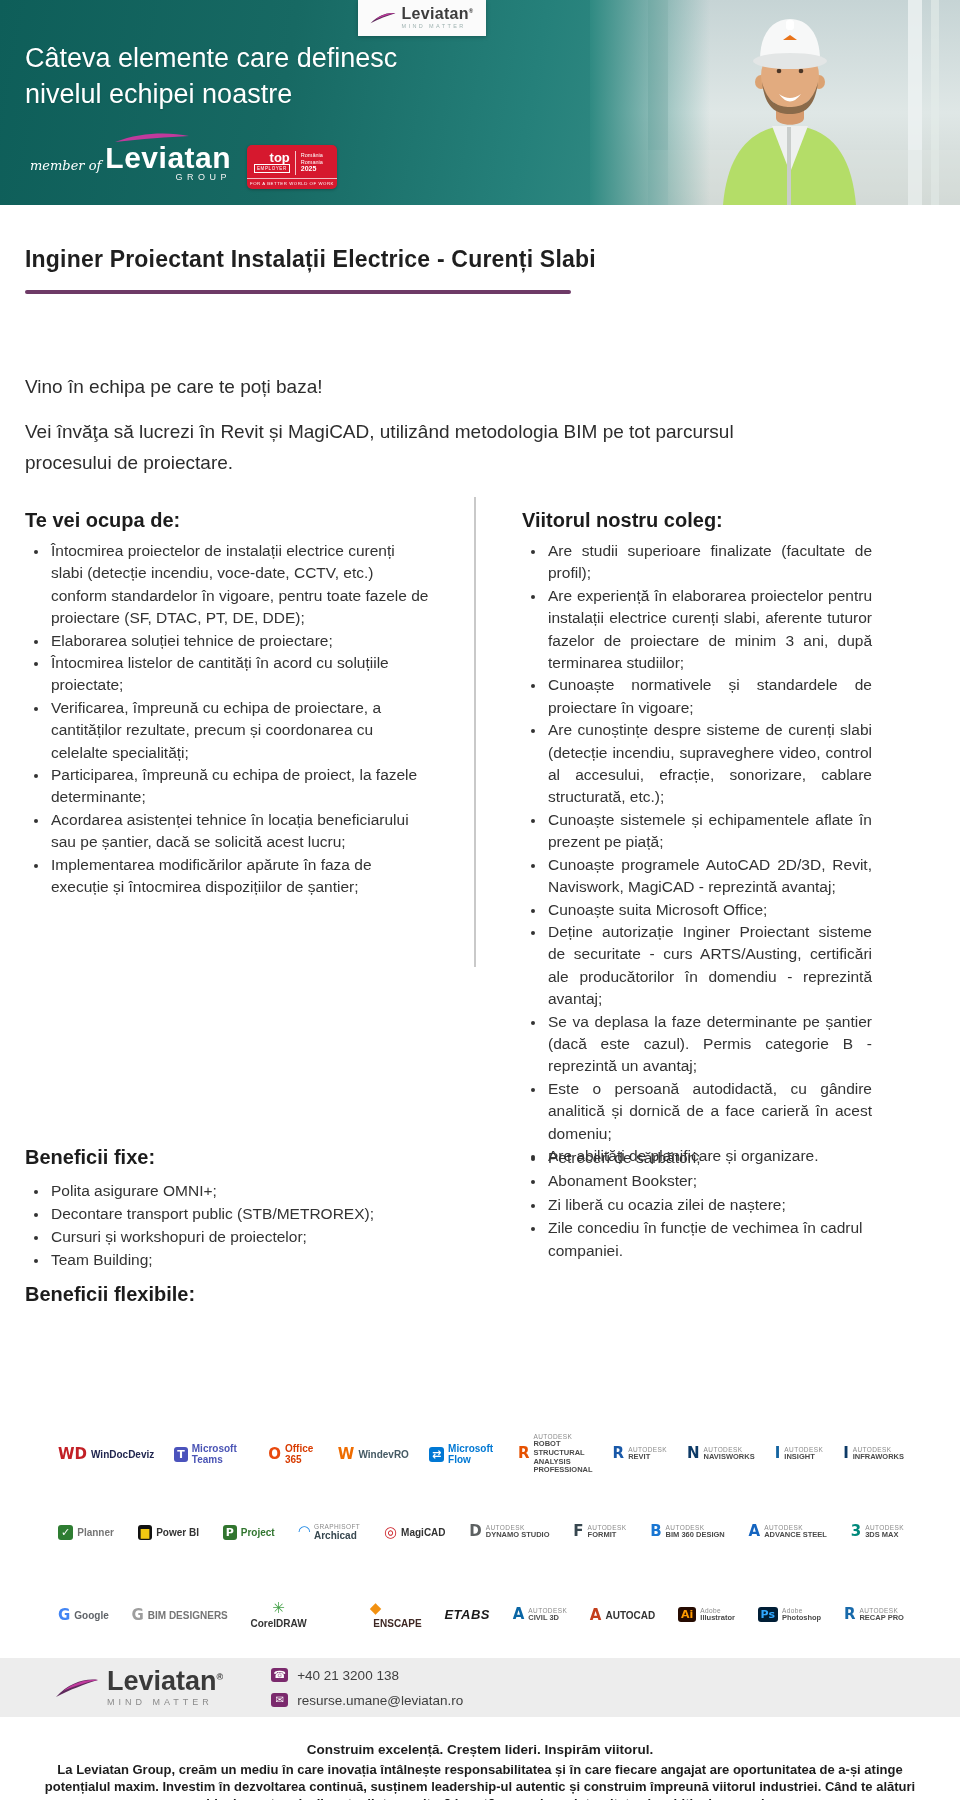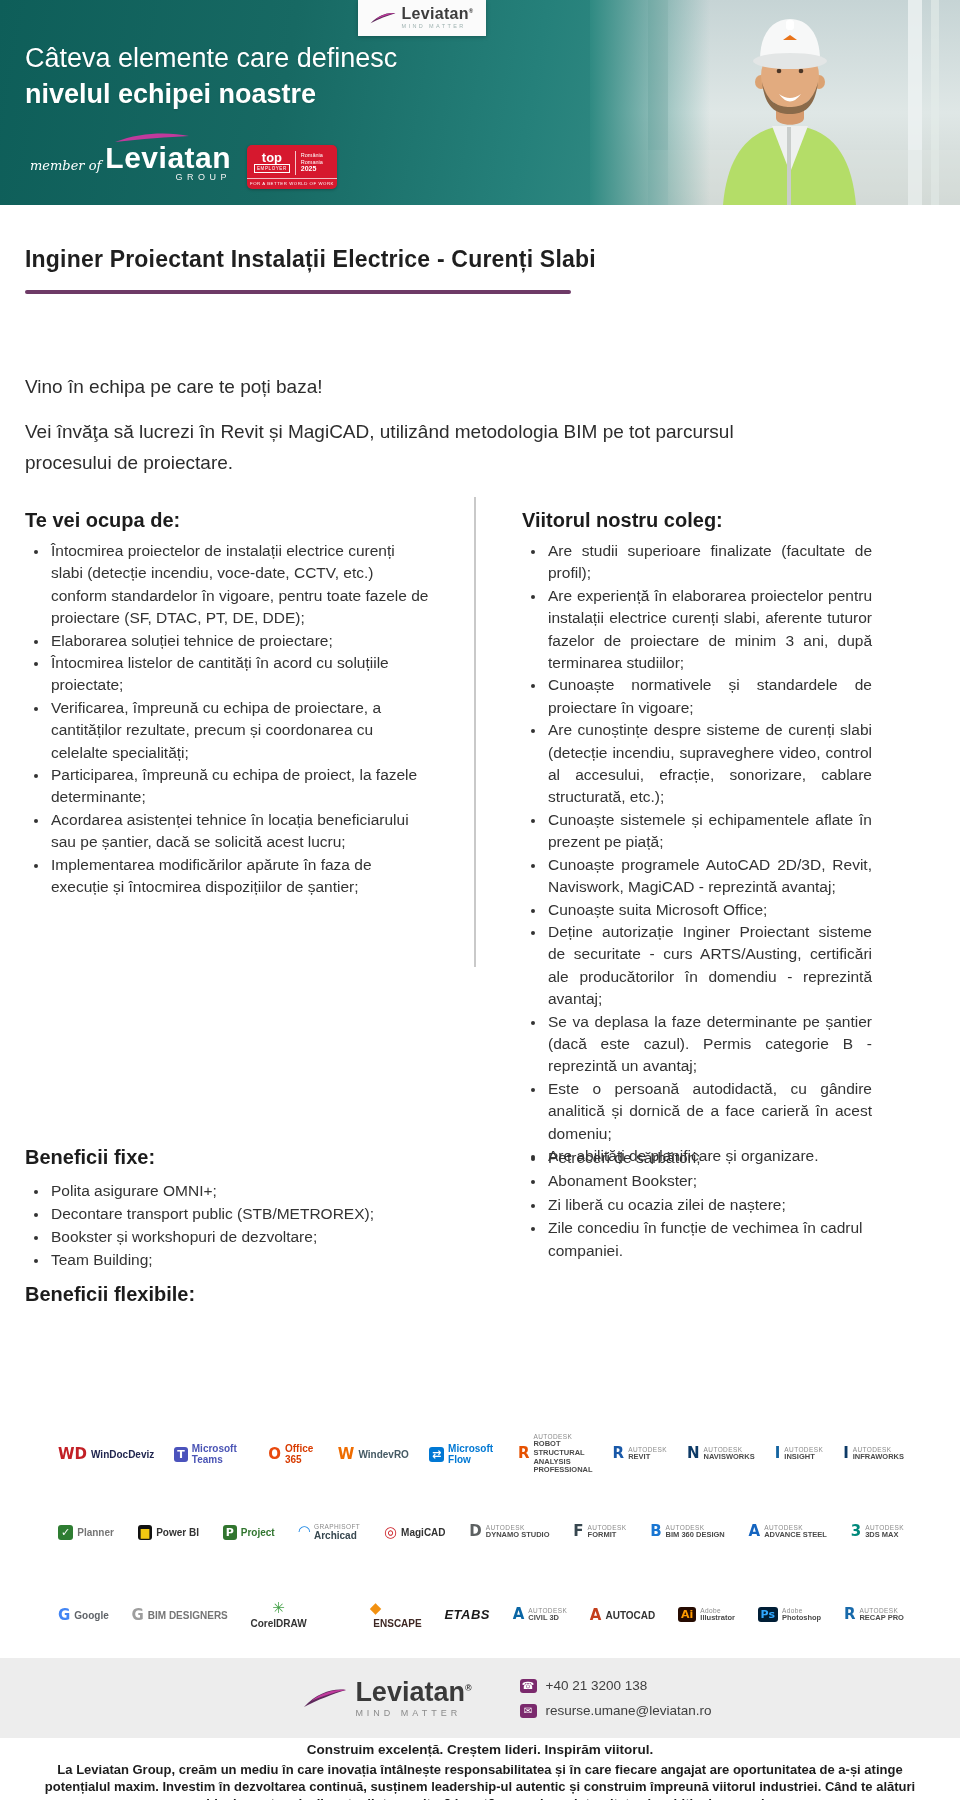--- a/index.html
+++ b/index.html
@@ -12,33 +12,33 @@
   .photo { position:absolute; right:0; top:0; width:370px; height:205px; }
   .logo-box { position:absolute; left:358px; top:0; width:128px; height:36px; background:#fbfbfb;
     display:flex; align-items:center; justify-content:center; gap:5px; box-shadow:0 1px 4px rgba(0,0,0,.25); z-index:6; }
   .brand-col { display:flex; flex-direction:column; line-height:1; }
   .brand-name { font-size:16px; font-weight:bold; color:#3d3d3d; letter-spacing:.3px; }
   .brand-name sup { font-size:6px; }
   .brand-tagline { font-size:5.5px; letter-spacing:2.4px; color:#9fb3b1; margin-top:2px; }
 
   .headline { position:absolute; left:25px; top:40px; color:#fff; font-size:27px; line-height:36px; z-index:5; text-shadow:0 1px 2px rgba(0,0,0,.12); }
   .headline .l1 { font-weight:400; }
-  .headline .l2 { font-weight:700; }
+  .headline .l2 { font-weight:400; }
 
   .member { position:absolute; left:30px; top:132px; z-index:5; color:#fff; display:flex; align-items:flex-end; gap:4px; }
   .member-script { font-family:"DejaVu Serif", serif; font-style:italic; font-size:13px; line-height:1; padding-bottom:10px; }
   .member-main { position:relative; padding-top:12px; }
   .member-swoosh { position:absolute; left:8px; top:0; }
   .member-brand { font-size:30px; font-weight:bold; line-height:28px; letter-spacing:.5px; }
   .member-group { font-size:9px; letter-spacing:4.5px; text-align:right; margin-top:0; color:#f2f2f2; }
 
   .badge { position:absolute; left:247px; top:145px; width:90px; height:44px; background:#d6182e; border-radius:5px;
     z-index:5; color:#fff; display:flex; flex-direction:column; overflow:hidden; box-shadow:0 1px 3px rgba(0,0,0,.25); }
   .badge-top { flex:1; display:flex; align-items:center; gap:5px; padding:2px 6px 0 7px; }
-  .badge-tl { display:flex; flex-direction:column; align-items:center; }
+  .badge-tl { display:flex; flex-direction:column; align-items:flex-end; }
   .badge-word { font-size:13px; font-weight:800; line-height:11px; }
   .badge-emp { font-size:4.5px; letter-spacing:.6px; border:1px solid #fff; padding:1px 2px; margin-top:1px; }
   .badge-div { width:1px; height:24px; background:rgba(255,255,255,.75); }
   .badge-tr { display:flex; flex-direction:column; font-size:5.5px; line-height:6.5px; }
   .badge-year { font-size:7px; font-weight:bold; margin-top:1px; }
   .badge-strip { border-top:1px solid rgba(255,255,255,.7); font-size:4.3px; letter-spacing:.55px; text-align:center; padding:2px 0 3px; }
 
   
   .job-title { position:absolute; left:25px; top:246px; font-size:23px; font-weight:bold; color:#1f1f1f; letter-spacing:.2px; }
   .rule { position:absolute; left:25px; top:290px; width:546px; height:4px; background:#6e3a67; border-radius:2px; }
@@ -75,21 +75,21 @@
   .logo-item.stacked { flex-direction:column; gap:2px; }
   .logo-glyph { font-family:"DejaVu Sans", sans-serif; font-weight:bold; font-size:15px; line-height:1; }
   .logo-glyph.boxed { border-radius:3px; padding:2px 3px; font-size:11px; }
   .logo-text { display:flex; flex-direction:column; line-height:1.1; }
   .logo-brand { font-size:6.5px; color:#8a8a8a; letter-spacing:.4px; }
   .logo-label { font-size:10px; font-weight:bold; color:#4a4a4a; }
   .logo-label.sm { font-size:7.5px; max-width:66px; line-height:1.18; }
   .logo-label.lg { font-size:13px; font-style:italic; font-weight:800; color:#1a1a1a; letter-spacing:.5px; }
 
   
-  .footer { position:absolute; left:0; top:1658px; width:960px; height:80px; background:#ededed; display:flex; align-items:center;justify-content:center; }
+  .footer { position:absolute; left:0; top:1658px; width:960px; height:59px; background:#ededed; display:flex; align-items:center; }
   .f-logo { margin-left:55px; display:flex; align-items:center; gap:8px; }
   .f-col { display:flex; flex-direction:column; line-height:1; }
   .f-brand { font-size:27px; font-weight:bold; color:#3a3a3a; }
   .f-brand sup { font-size:9px; }
   .f-tag { font-size:9px; letter-spacing:4px; color:#8b8b8b; margin-top:3px; }
   .f-contacts { display:flex; margin-left:48px; gap:85px; }
   .contact-col { display:flex; flex-direction:column; justify-content:center; }
   .contact-row { display:flex; align-items:center; gap:9px; font-size:13.5px; color:#3f3f3f; margin:5px 0; }
   .icon-box { display:inline-flex; align-items:center; justify-content:center; width:17px; height:14px;
     background:#7b2a6d; color:#fff; border-radius:3px; font-size:10px; line-height:1; }
@@ -228,21 +228,21 @@
           <li>Are abilități de planificare și organizare.</li>
         </ul>
     </div>
   </div>
 
   <div class="benefits-left">
     <div class="col-heading">Beneficii fixe:</div>
     <ul class="bullets">
         <li>Polita asigurare OMNI+;</li>
         <li>Decontare transport public (STB/METROREX);</li>
-        <li>Bookster și workshopuri de dezvoltare;</li>
+        <li>Cursuri și workshopuri de proiectelor;</li>
         <li>Team Building;</li>
       </ul>
     <div class="col-heading heading-flex">Beneficii flexibile:</div>
   </div>
   <div class="benefits-right">
     <ul class="bullets">
         <li>Petreceri de sărbători;</li>
         <li>Abonament Bookster;</li>
         <li>Zi liberă cu ocazia zilei de naștere;</li>
         <li>Zile concediu în funcție de vechimea în cadrul companiei.</li>

